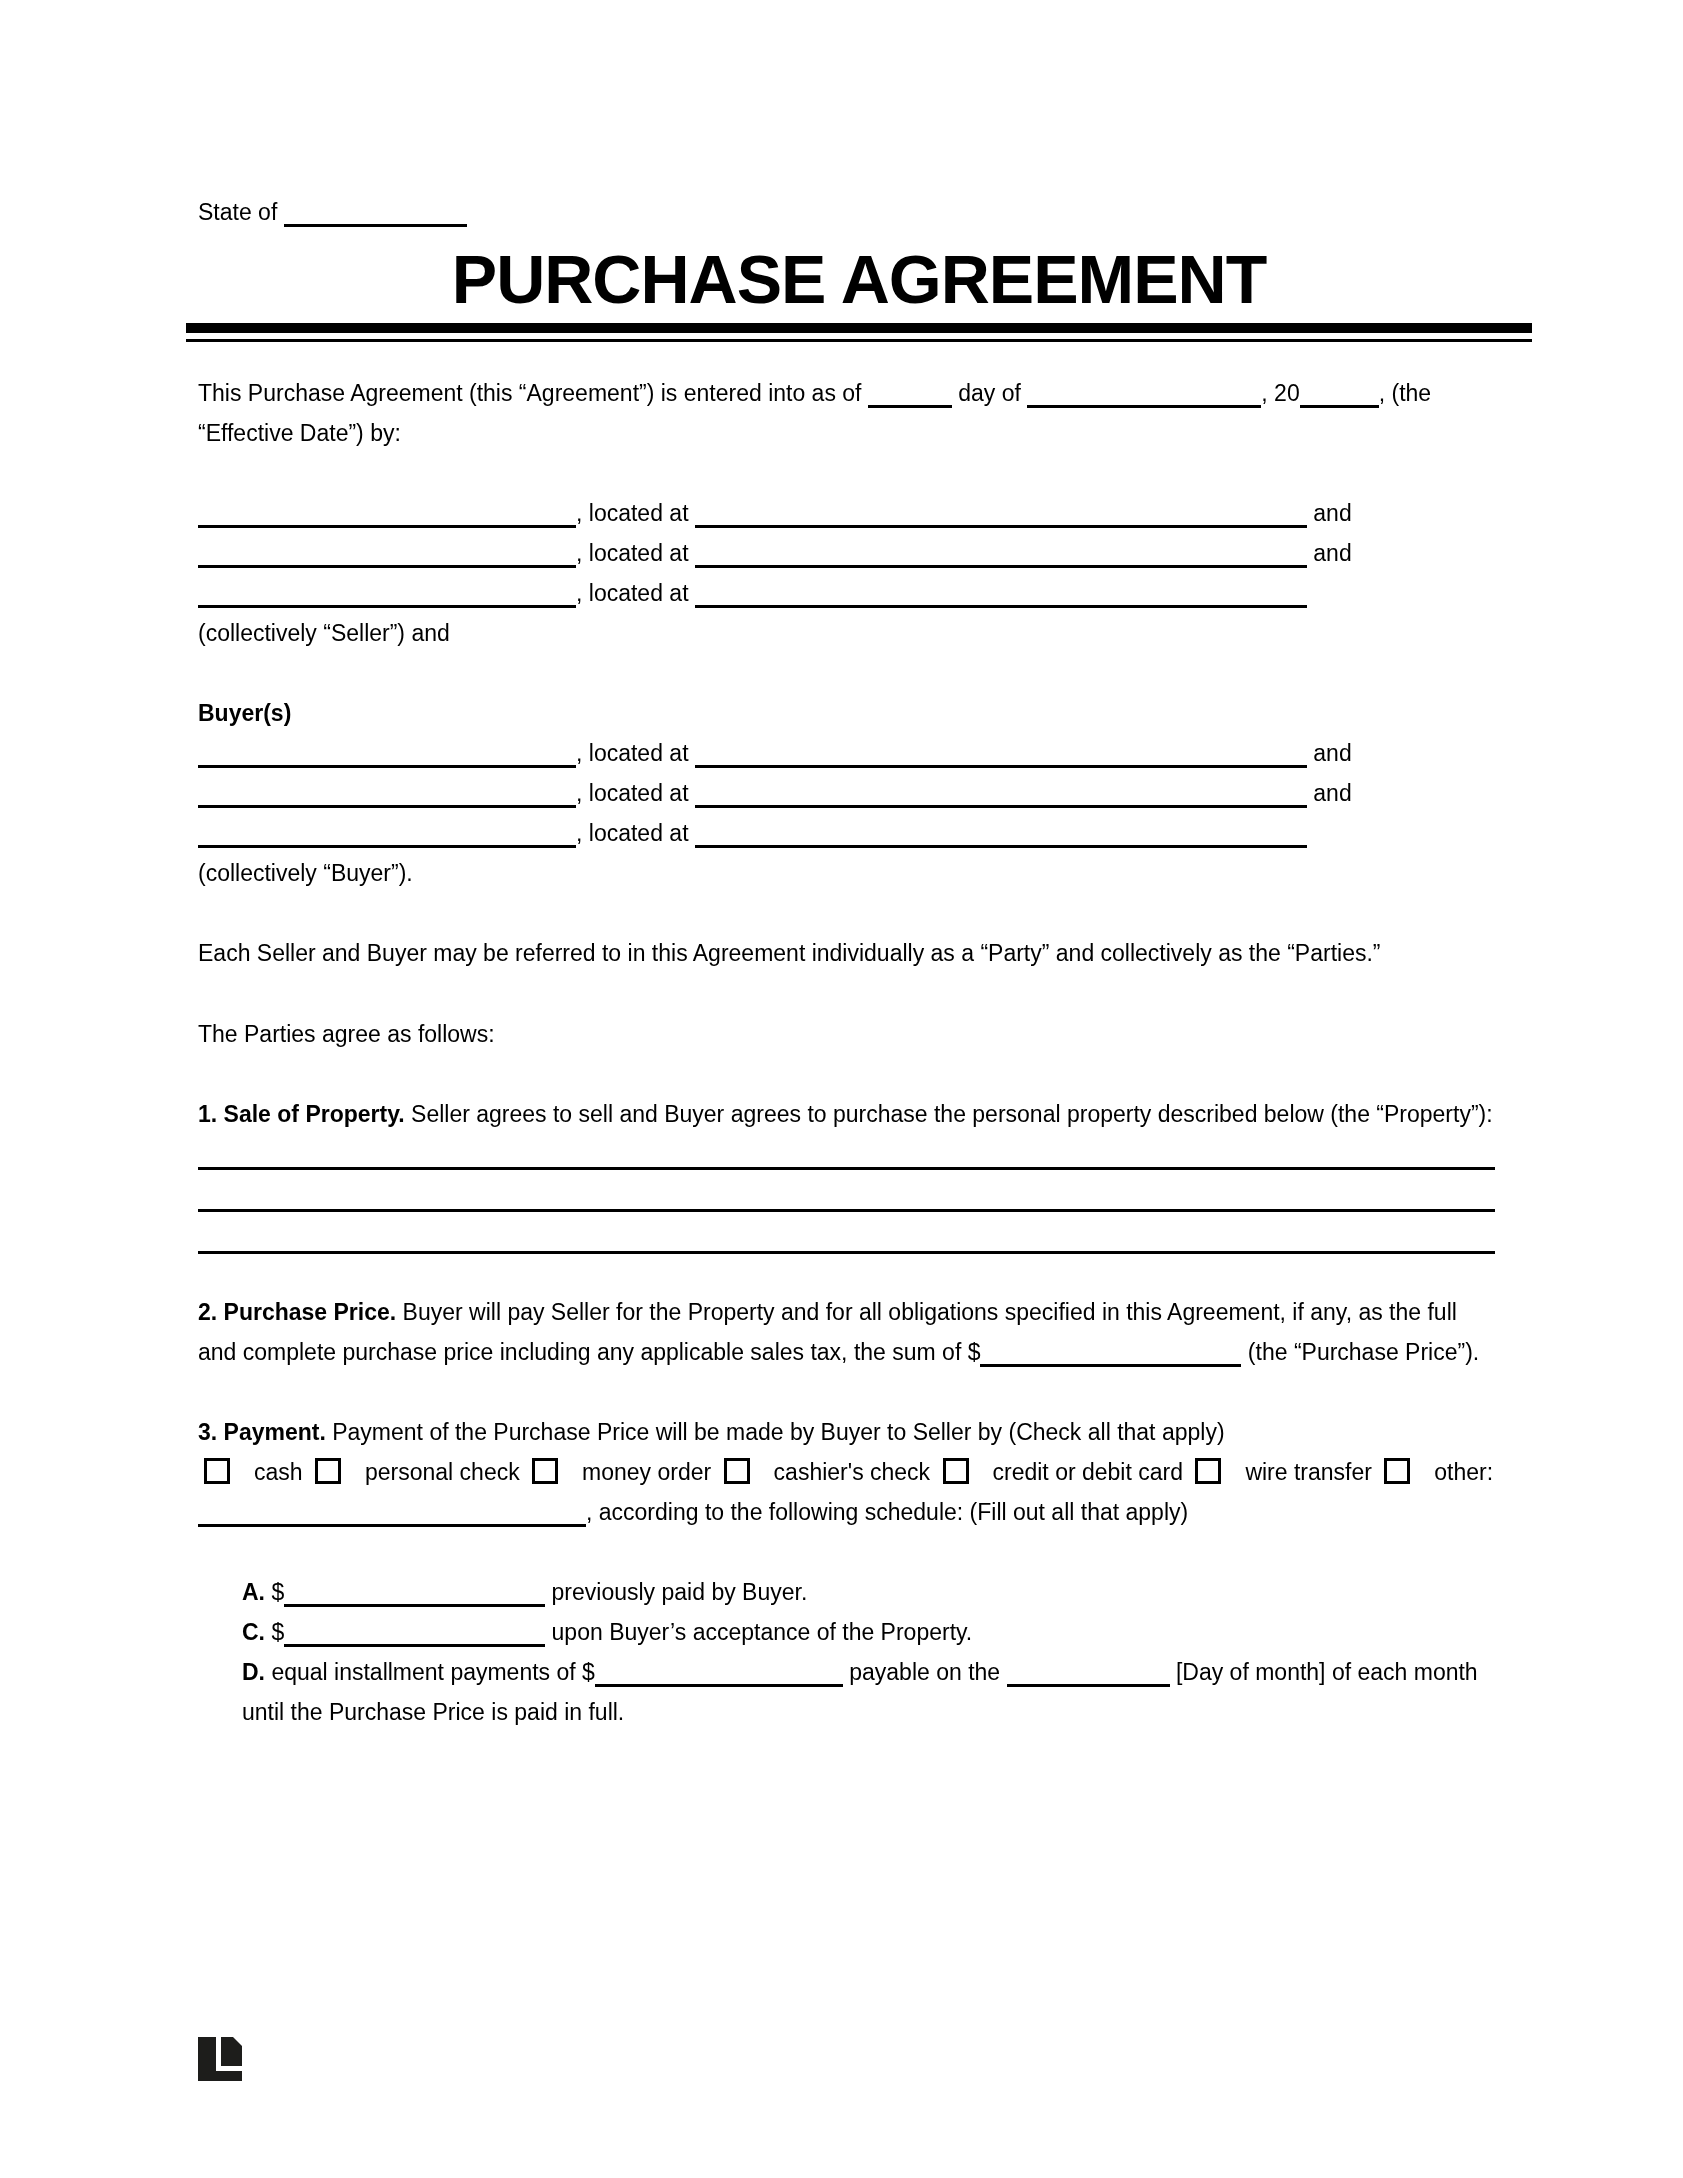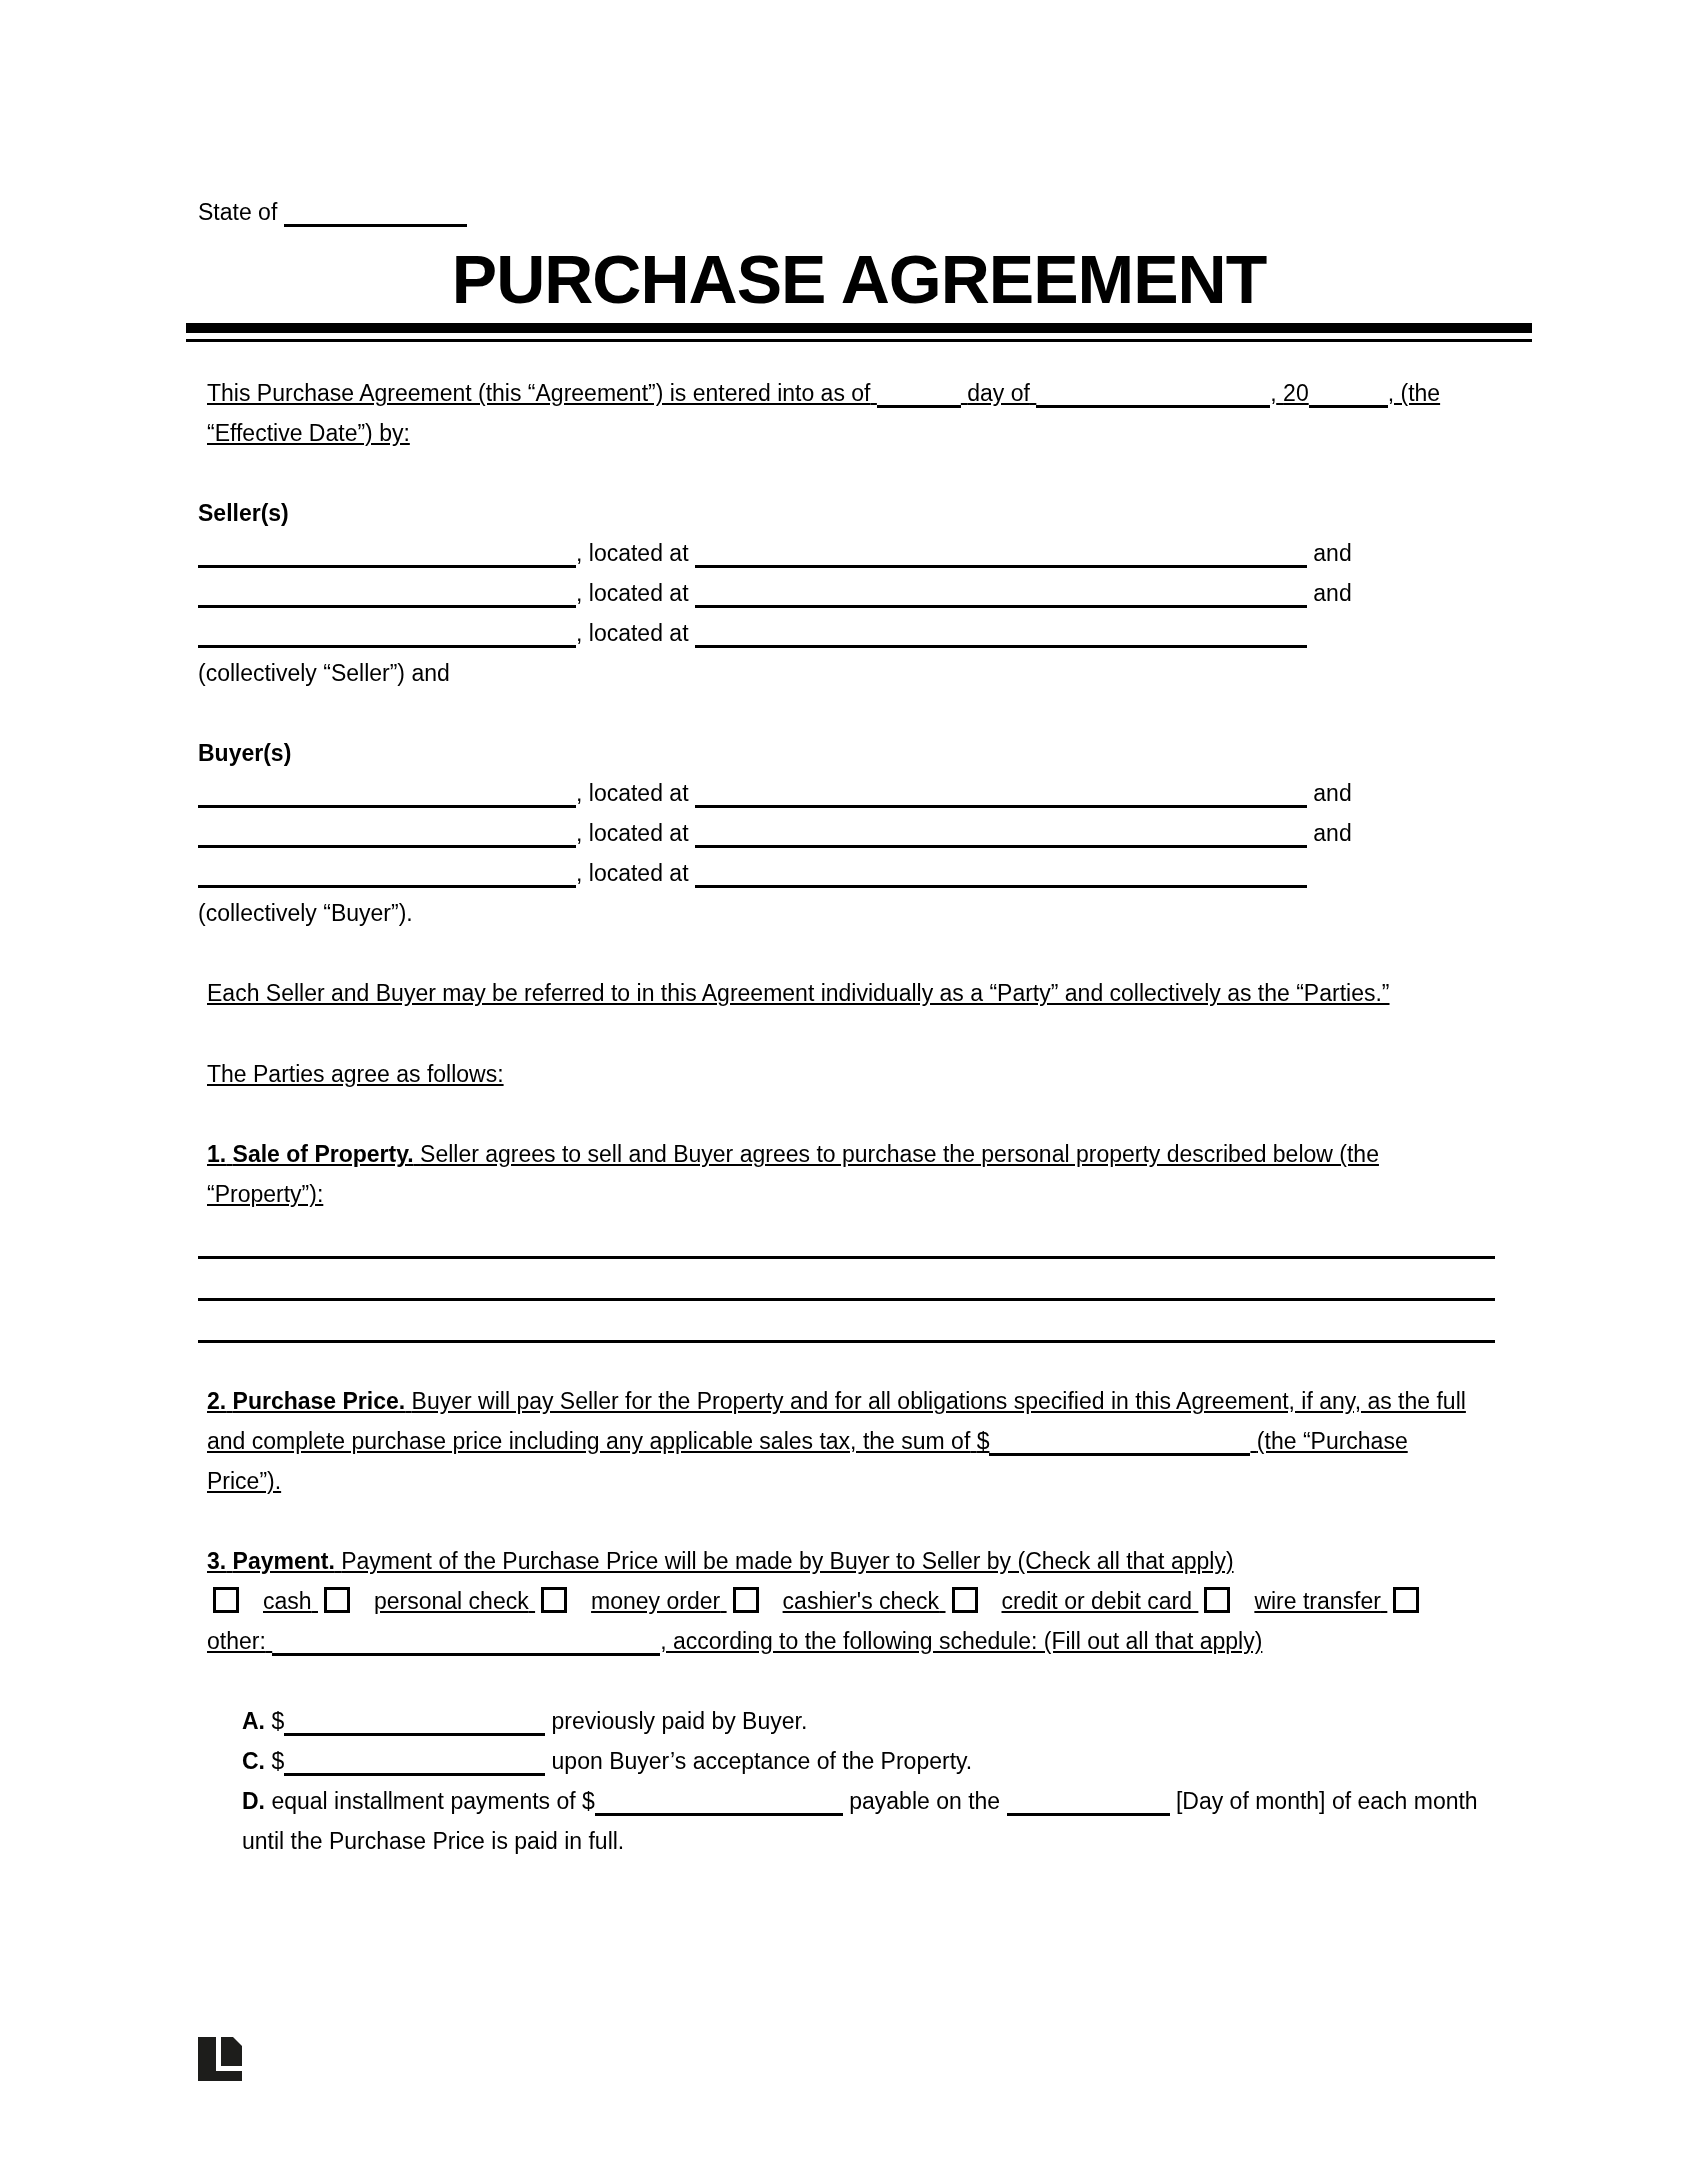--- a/index.html
+++ b/index.html
@@ -16,21 +16,21 @@
   .state-line{margin-left:198px;}
   .title{
     margin:10px 0 0 186px;width:1346px;text-align:center;
     font-weight:700;font-size:68px;line-height:74px;letter-spacing:-1px;
     white-space:nowrap;
   }
   .rule{margin:7px 0 0 186px;width:1346px;}
   .rule-thick{height:10px;background:#000;}
   .rule-thin{height:3px;background:#000;margin-top:6px;}
   .content{margin-left:198px;margin-top:31px;width:1297px;}
-  .para{margin:9px;text-decoration:underline;}
+  .para{margin:0;}
   .mt40{margin-top:40px;}
   .mt41{margin-top:41px;}
   .s2{margin-top:38px;}
   .b{font-weight:700;}
   .blank{
     display:inline-block;height:0;border-bottom:3px solid #000;
     vertical-align:-7px;
   }
   .w-state{width:183px;}
   .w-day{width:84px;}
@@ -77,21 +77,20 @@
 
     <p class="para">
       <span>This Purchase Agreement (this “Agreement”) is entered into as of</span>
       <span class="blank w-day"></span>
       <span>day of</span>
       <span class="blank w-month"></span><span>,</span>
       <span>20</span><span class="blank w-year"></span><span>, (the “Effective Date”) by:</span>
     </p>
 
     <div class="mt40">
-      <div class="b">Seller(s)</div>
       <div>
         <span class="blank w-name"></span><span>, located at</span>
         <span class="blank w-addr"></span>
         <span>and</span>
       </div>
       <div>
         <span class="blank w-name"></span><span>, located at</span>
         <span class="blank w-addr"></span>
         <span>and</span>
       </div>

